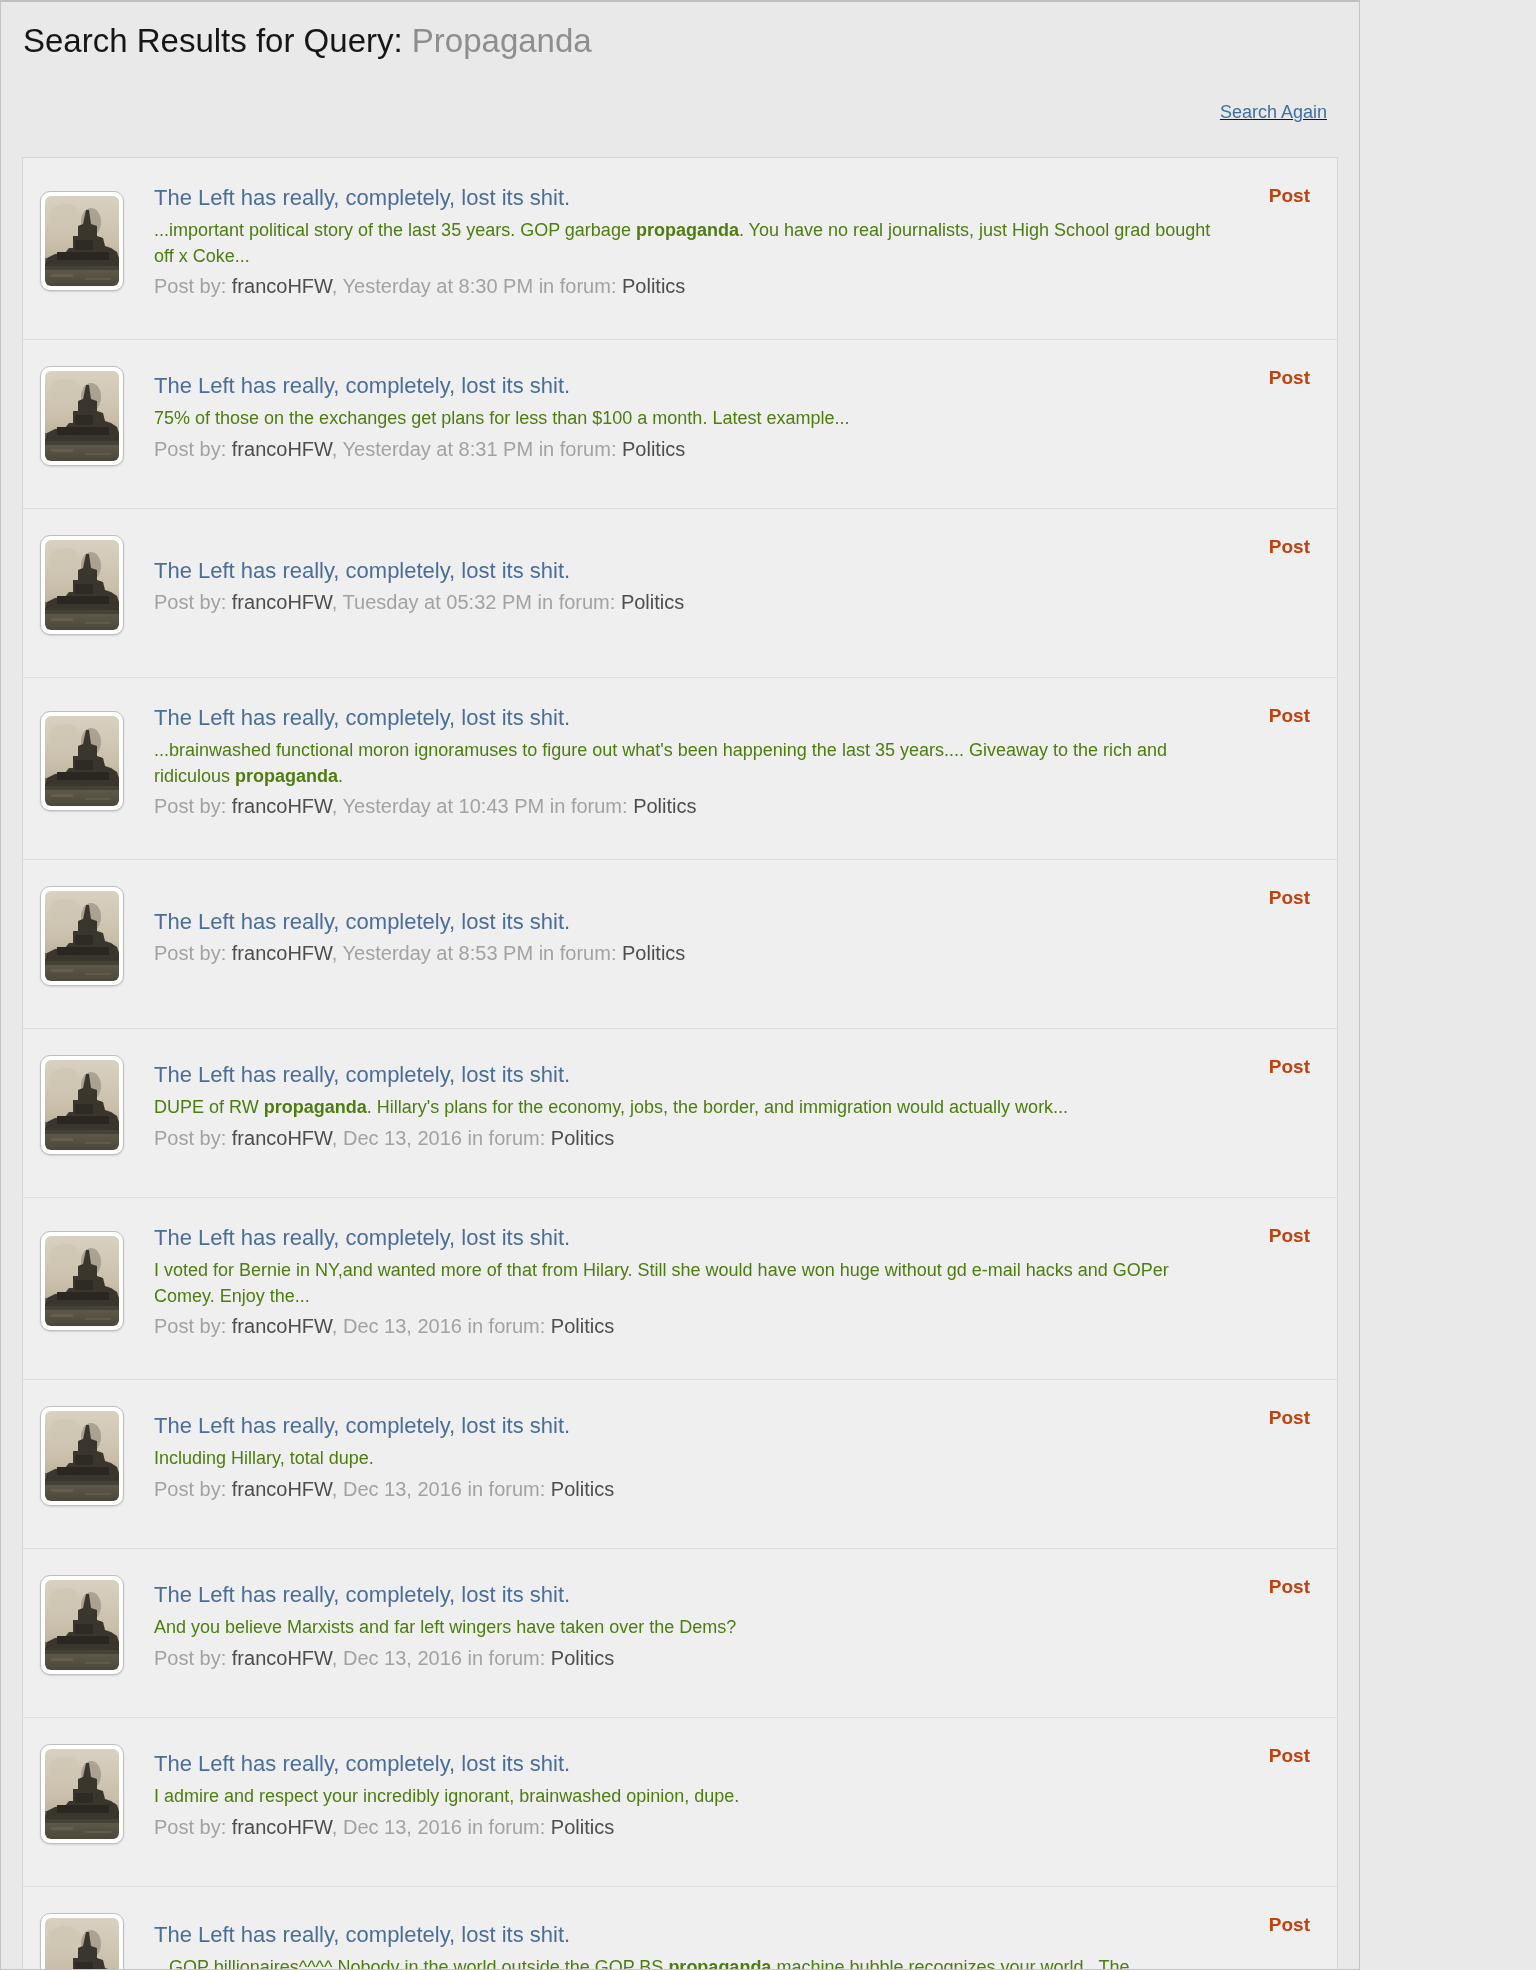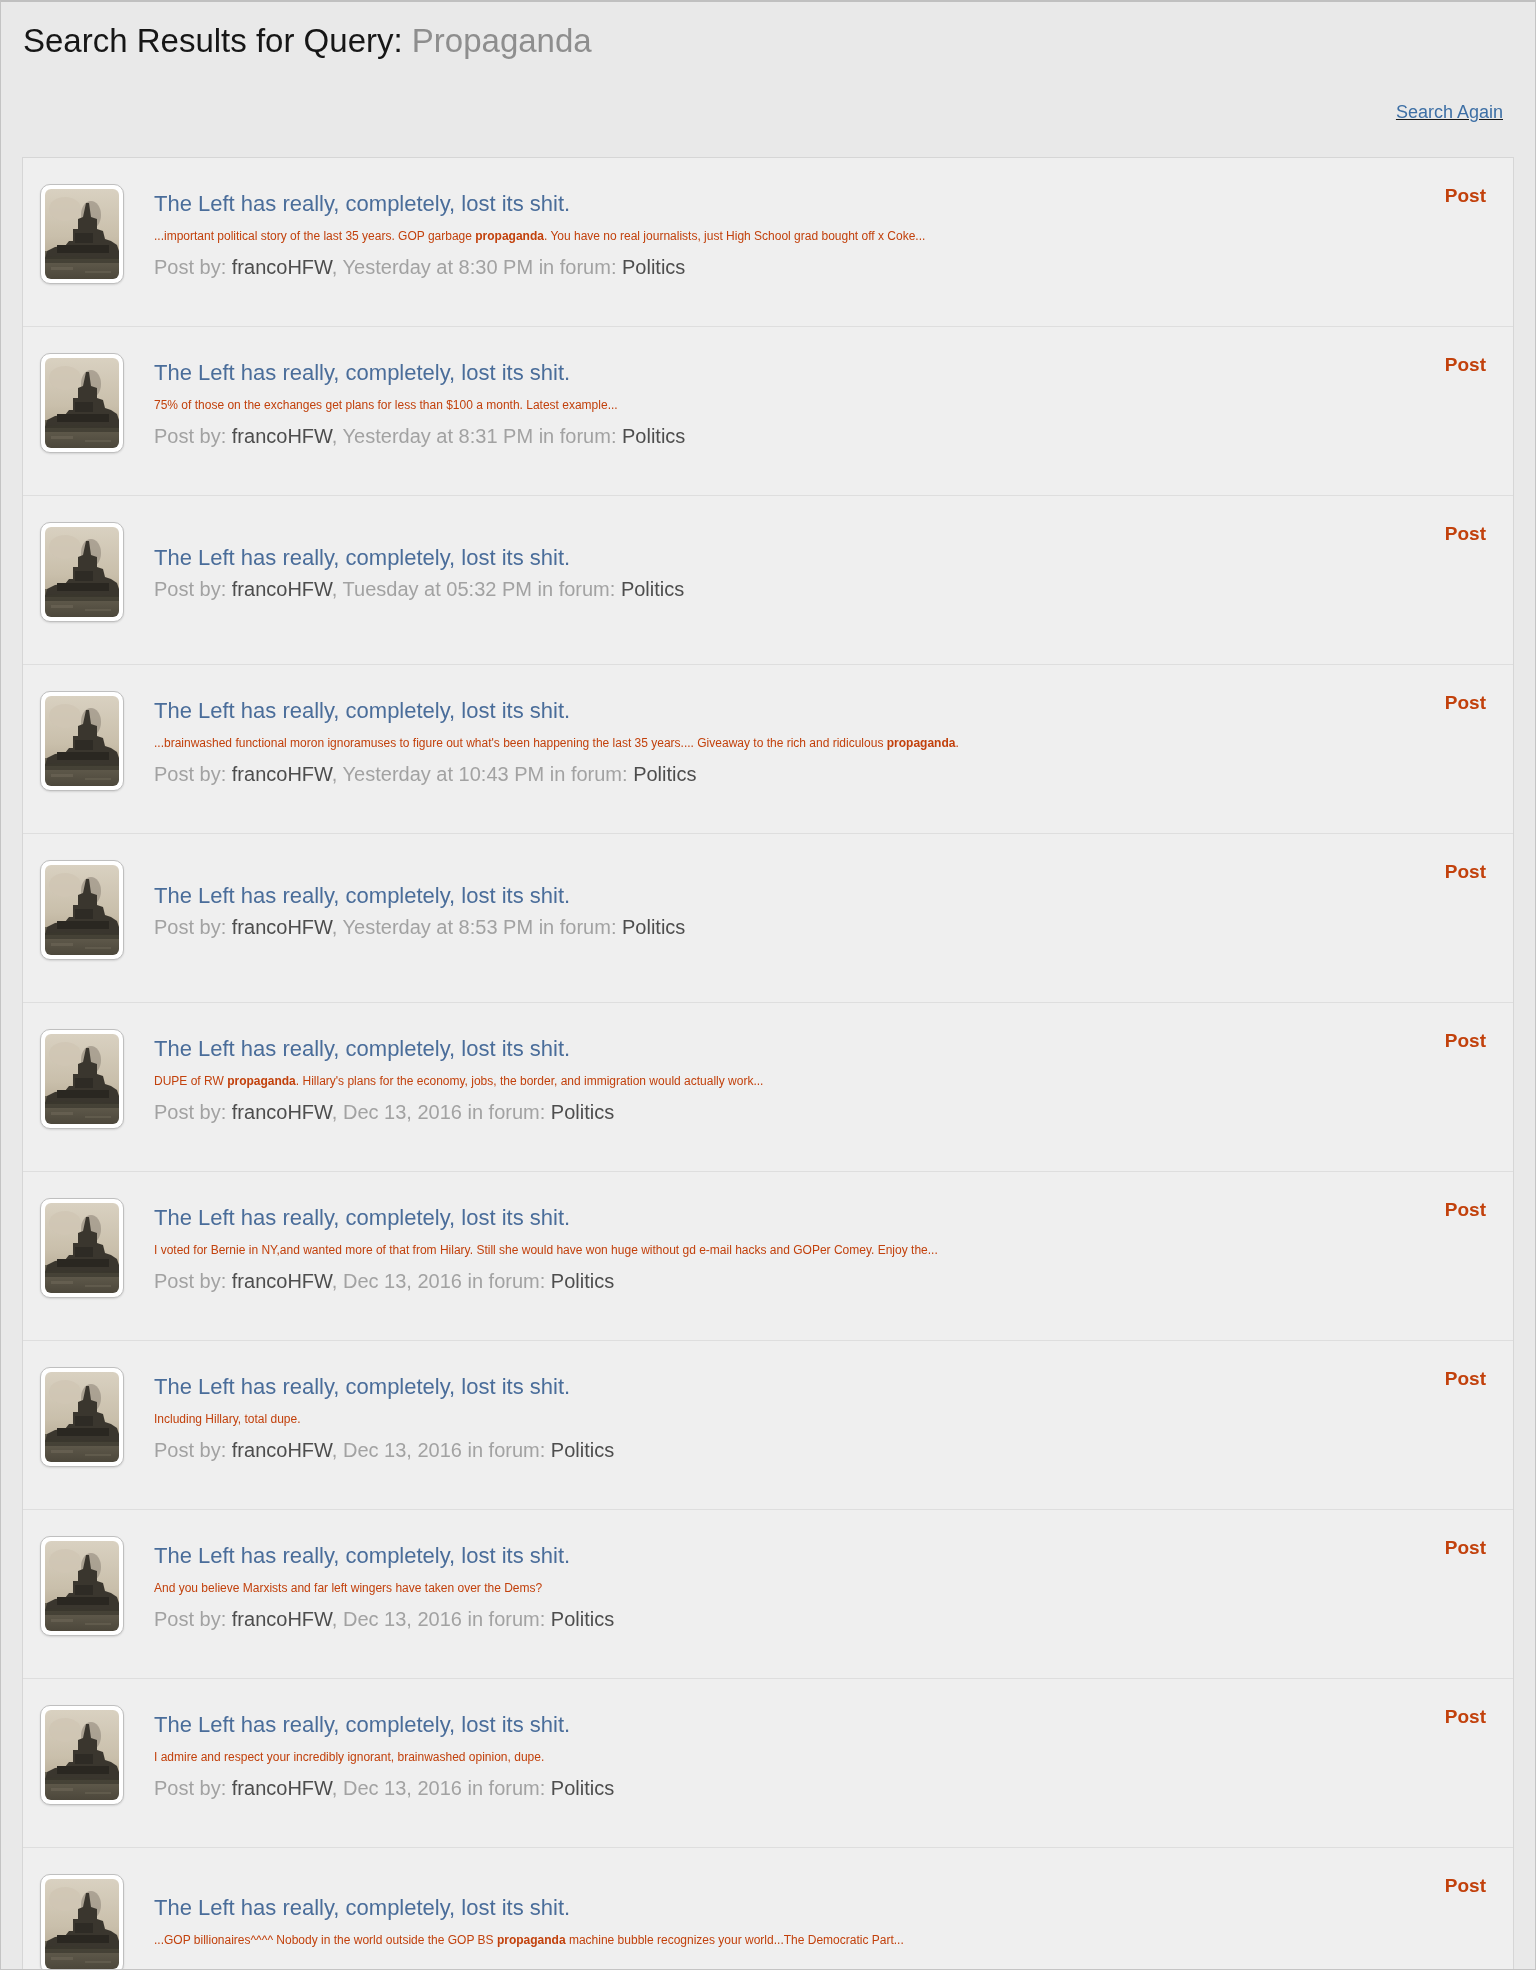--- a/index.html
+++ b/index.html
@@ -4,21 +4,21 @@
 <style>
   * { box-sizing: border-box; }
   html,body { margin:0; padding:0; }
   body {
     width:1536px; height:1970px; overflow:hidden;
     background:#e9e9e9;
     font-family:"Liberation Sans", sans-serif;
     color:#191919;
   }
   .page {
-    width:1536px; height:1970px; overflow:hidden;
+    width:1360px; height:1970px; overflow:hidden;
     background:#e9e9e9;
     border:1px solid #c4c4c4;
     border-top:2px solid #c0c0c0;
   }
   h1.page-title {
     margin:0; padding:18px 24px 0 22px;
     font-size:33px; line-height:42px; font-weight:400;
     color:#161616; letter-spacing:0;
   }
   h1.page-title .query { color:#8e8e8e; }
@@ -53,21 +53,21 @@
   }
   .avatar svg { display:block; width:74px; height:90px; border-radius:6px; }
   .content { flex:1 1 auto; min-width:0; padding-left:30px; }
   .title {
     display:inline-block;
     color:#4a6d9a; font-size:22px; line-height:28px;
     text-decoration:none; cursor:pointer;
   }
   .snippet {
     margin-top:6px;
-    font-size:12px; line-height:25.5px; color:#c2410c;
+    font-size:18px; line-height:25.5px; color:#4d7c0f;
   }
   .snippet b { font-weight:bold; }
   .meta {
     margin-top:6px;
     font-size:20px; line-height:22px; color:#a2a2a2;
   }
   .meta a { color:#4d4d4d; text-decoration:none; cursor:pointer; }
   .badge {
     position:absolute; top:27px; right:27px;
     color:#c2410c; font-size:19px; font-weight:bold;

